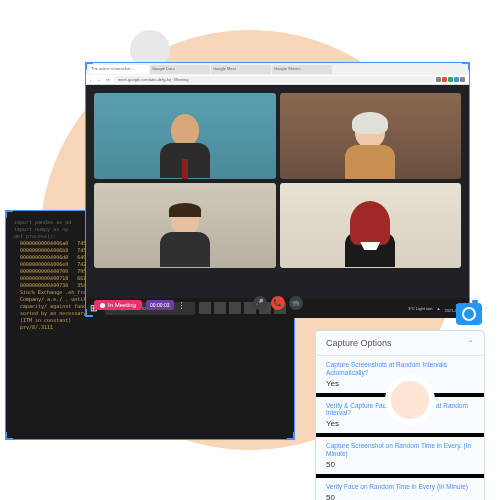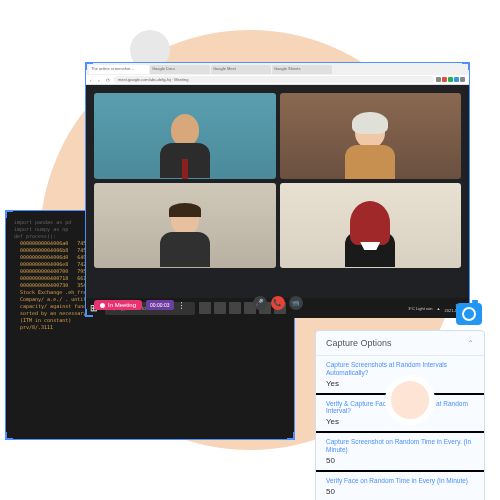--- a/index.html
+++ b/index.html
@@ -66,21 +66,21 @@
 .terminal{position:absolute;left:5px;top:210px;width:290px;height:230px;background:#1a1a1a;z-index:2;border:1px solid #4a90ff;padding:8px;overflow:hidden}
 .term-line{font-family:monospace;font-size:5px;color:#666;white-space:pre;line-height:1.4}
 .term-line.o{color:#d4a04a}
 
 .cam-icon{position:absolute;right:18px;top:303px;width:26px;height:22px;background:#2196f3;border-radius:4px;z-index:6;display:flex;align-items:center;justify-content:center}
 .cam-icon::after{content:"";width:10px;height:10px;border:2px solid #fff;border-radius:50%}
 .cam-icon::before{content:"";position:absolute;top:-3px;right:4px;width:6px;height:3px;background:#2196f3;border-radius:1px}
 
 .panel{position:absolute;right:15px;top:330px;width:170px;background:#f8fbff;border:1px solid #d0e0f0;z-index:4;border-radius:4px;font-size:8px}
 .panel-h{padding:7px 10px;font-size:9px;color:#555;border-bottom:1px solid #e0e8f0;display:flex;align-items:center;justify-content:space-between}
-.panel-row{padding:5px 10px;border-bottom:2px solid #000000}
+.panel-row{padding:5px 10px;border-bottom:4px solid #000000}
 .panel-lbl{font-size:6.5px;color:#4a90ff;margin-bottom:2px;line-height:1.2}
 .panel-val{font-size:8px;color:#333;font-weight:500}
 </style>
 </head>
 <body>
 
 <div class="bg-circle"></div>
 <div class="dot1"></div>
 
 <div class="terminal">

